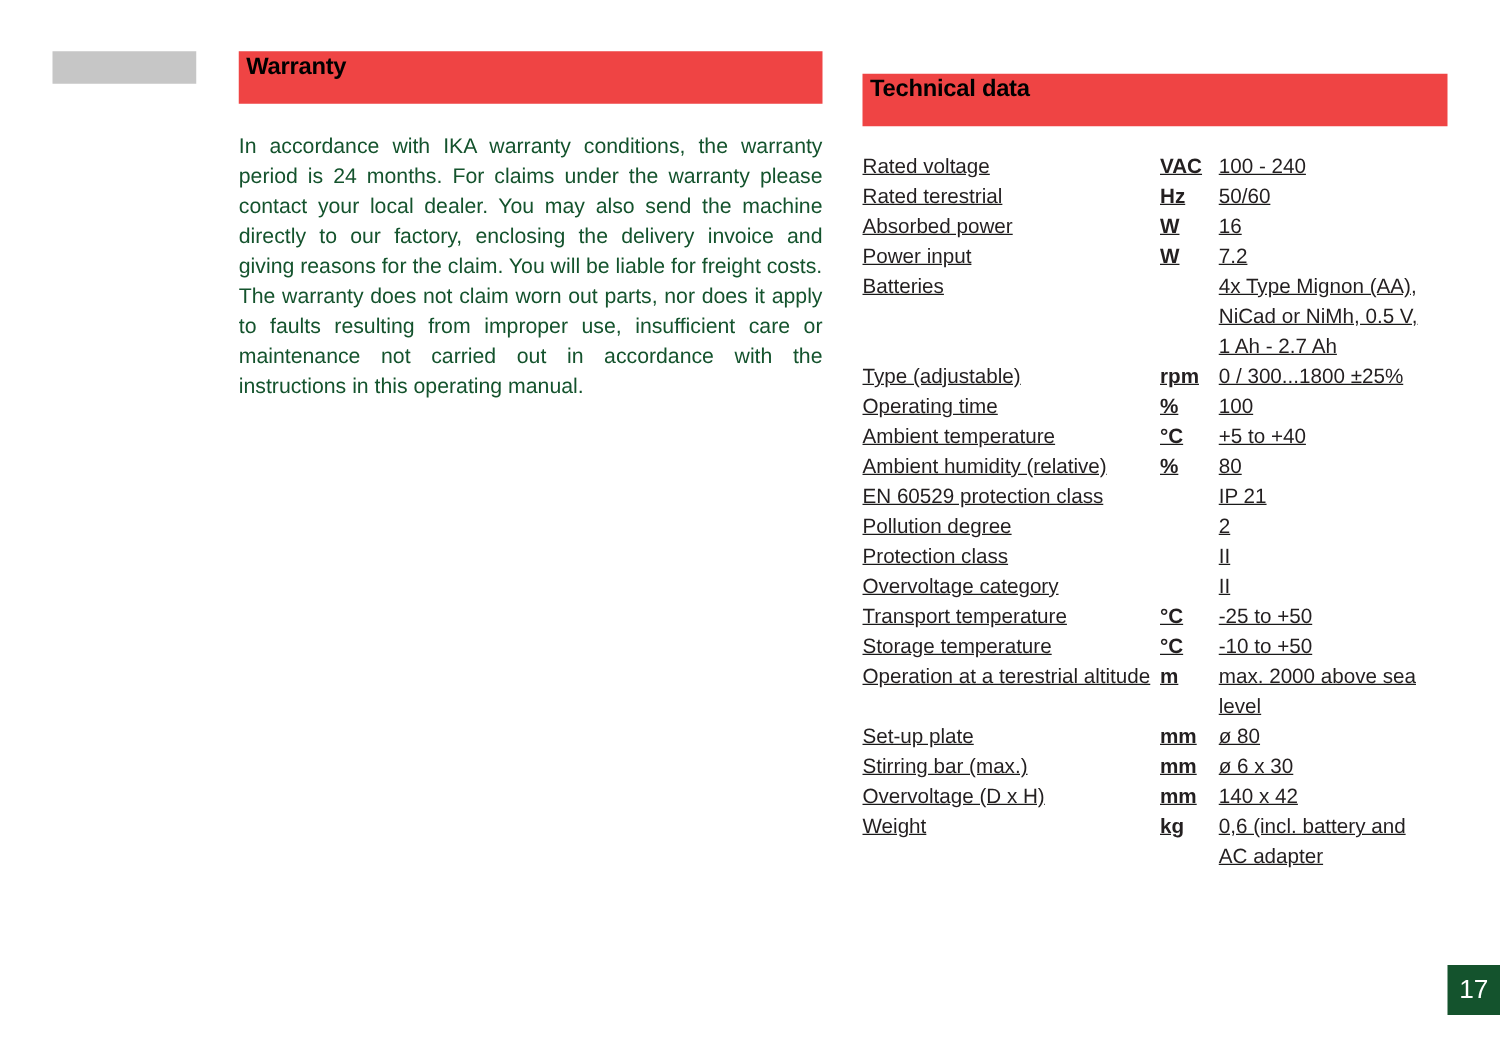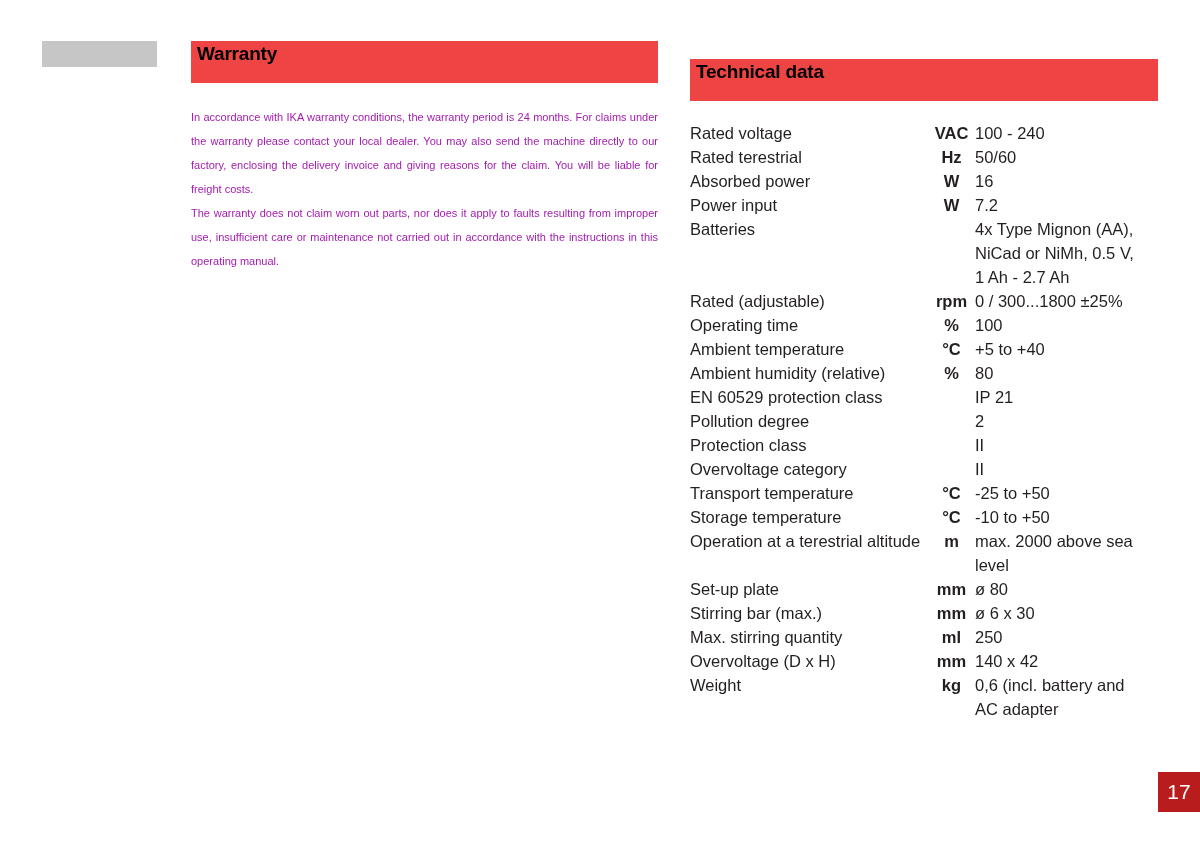--- a/index.html
+++ b/index.html
@@ -54,54 +54,55 @@
     font-size: 19px;
     font-weight: bold;
     letter-spacing: -0.2px;
     color: #000000;
     line-height: 26px;
   }
 
   
   .prose {
     margin-top: 22px;
-    font-size: 11px;
+    font-size: 17px;
     line-height: 24px;
-    color: #a21caf;
+    color: #14532d;
     text-align: justify;
     text-justify: inter-word;
   }
   .prose p { margin: 0; }
 
   
   .spec-table {
     margin-top: 20px;
     width: 100%;
     border-collapse: collapse;
+    text-decoration: underline;
   }
   .spec-table td {
     font-size: 16.5px;
     line-height: 24px;
     vertical-align: top;
     padding: 0;
     color: #231f20;
     white-space: pre-line;
   }
   .spec-label { width: 238px; }
-  .spec-unit  { width: 47px; font-weight: bold; color: #000000; text-align: center; }
+  .spec-unit  { width: 47px; font-weight: bold; color: #000000; }
   .spec-value { width: 183px; }
 
   
   .page-number {
     position: absolute;
     left: 1158px;
     top: 772px;
     width: 42px;
     height: 40px;
-    background: #b91c1c;
+    background: #14532d;
     color: #ffffff;
     font-size: 21px;
     line-height: 40px;
     text-align: center;
   }
 </style>
 </head>
 <body>
 
 <div class="page">
@@ -145,21 +146,21 @@
             <td class="spec-value">7.2</td>
           </tr>
           <tr>
             <td class="spec-label">Batteries</td>
             <td class="spec-unit"></td>
             <td class="spec-value">4x Type Mignon (AA),
 NiCad or NiMh, 0.5 V,
 1 Ah - 2.7 Ah</td>
           </tr>
           <tr>
-            <td class="spec-label">Rated (adjustable)</td>
+            <td class="spec-label">Type (adjustable)</td>
             <td class="spec-unit">rpm</td>
             <td class="spec-value">0 / 300...1800 ±25%</td>
           </tr>
           <tr>
             <td class="spec-label">Operating time</td>
             <td class="spec-unit">%</td>
             <td class="spec-value">100</td>
           </tr>
           <tr>
             <td class="spec-label">Ambient temperature</td>
@@ -208,25 +209,20 @@
           </tr>
           <tr>
             <td class="spec-label">Set-up plate</td>
             <td class="spec-unit">mm</td>
             <td class="spec-value">ø 80</td>
           </tr>
           <tr>
             <td class="spec-label">Stirring bar (max.)</td>
             <td class="spec-unit">mm</td>
             <td class="spec-value">ø 6 x 30</td>
-          </tr>
-          <tr>
-            <td class="spec-label">Max. stirring quantity</td>
-            <td class="spec-unit">ml</td>
-            <td class="spec-value">250</td>
           </tr>
           <tr>
             <td class="spec-label">Overvoltage (D x H)</td>
             <td class="spec-unit">mm</td>
             <td class="spec-value">140 x 42</td>
           </tr>
           <tr>
             <td class="spec-label">Weight</td>
             <td class="spec-unit">kg</td>
             <td class="spec-value">0,6 (incl. battery and

